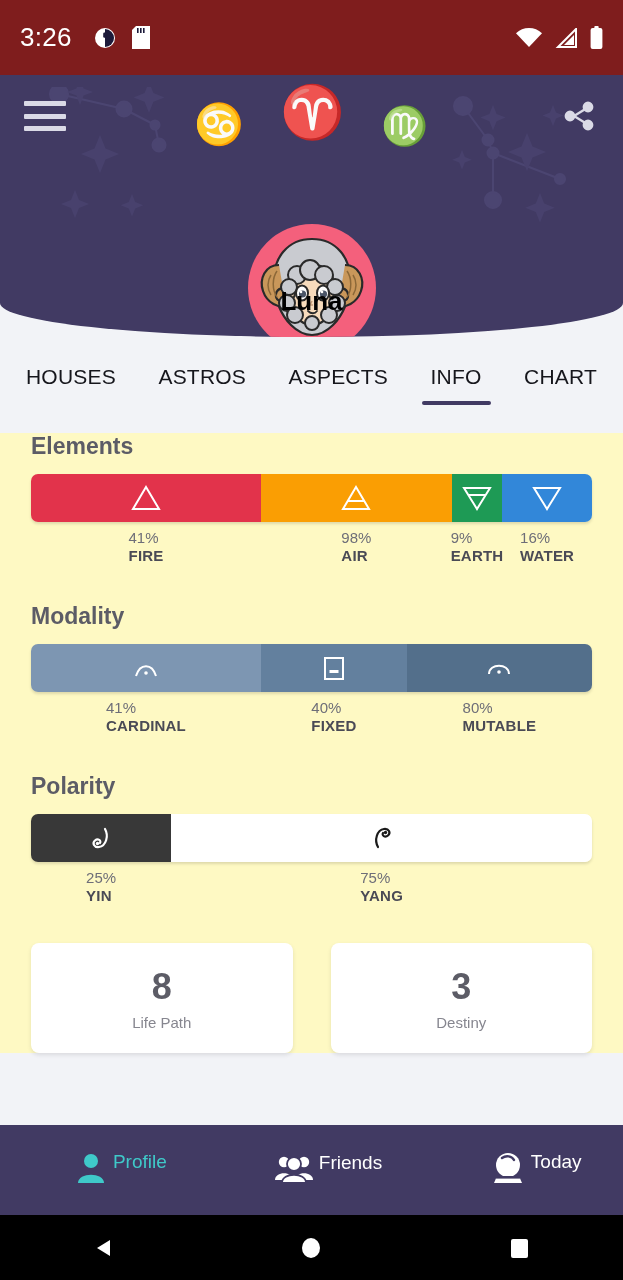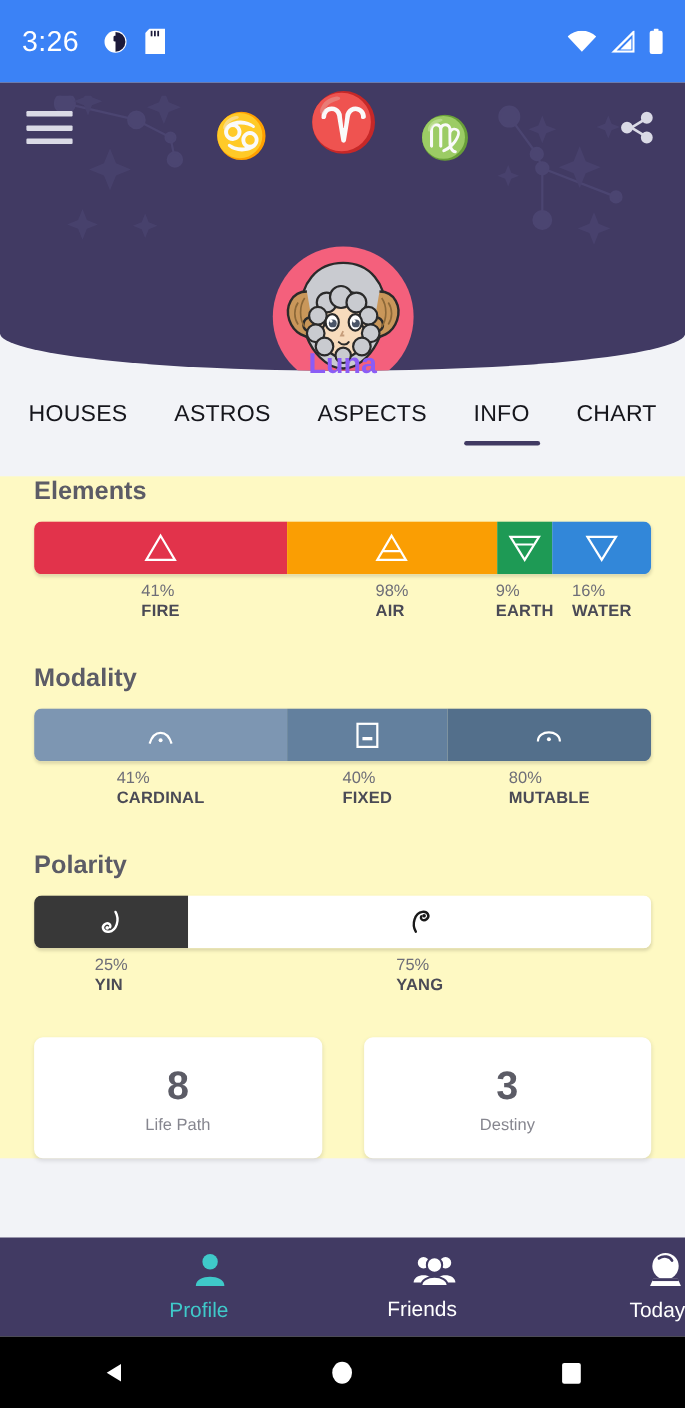--- a/index.html
+++ b/index.html
@@ -8,21 +8,21 @@
     width:623px; height:1280px;
     font-family:"Liberation Sans", sans-serif;
     -webkit-font-smoothing:antialiased;
     overflow:hidden;
     position:relative;
   }
   .phone { width:623px; height:1280px; position:relative; background:#F2F3F7; overflow:hidden; }
 
   
   .statusbar{
-    height:75px; background:#3b82f6; position:relative;
+    height:75px; background:#7f1d1d; position:relative;
     display:flex; align-items:center; padding:0 20px;
   }
   .sb-time{ color:#fff; font-size:26px; letter-spacing:.3px; }
   .sb-left-icons{ display:flex; align-items:center; gap:16px; margin-left:22px; }
   .sb-right{ margin-left:auto; display:flex; align-items:center; gap:13px; }
   .sb-icon svg{ display:block; }
 
   
   .header{
     position:relative; height:262px; background:#413A63;
@@ -46,21 +46,21 @@
   .sign.s-big{ font-size:52px; transform:translateY(-4px); }
   .sign.s-mid{ font-size:38px; transform:translateY(10px); }
   .share-btn{ margin-left:auto; width:40px; height:40px; display:flex; align-items:center; justify-content:center; cursor:pointer; }
 
   .avatar-wrap{
     position:absolute; top:148px; left:50%; transform:translateX(-50%);
     width:130px; height:130px; z-index:3;
   }
   .profile-name{
     position:absolute; top:286px; left:0; right:0; text-align:center;
-    color:#8b5cf6; font-size:26px; font-weight:bold; z-index:4;margin-top:29px;
+    color:#000000; font-size:26px; font-weight:bold; z-index:4;
   }
 
   
   .tabs{
     display:flex; align-items:flex-start; justify-content:space-between;
     padding:28px 26px 0 26px; background:#F2F3F7;
   }
   .tab{ position:relative; padding-bottom:16px; cursor:pointer; }
   .tab-label{ font-size:21px; color:#16161c; letter-spacing:.2px; white-space:nowrap; }
   .tab.active .tab-underline{
@@ -93,21 +93,21 @@
     box-shadow:0 2px 4px rgba(0,0,0,.10);
   }
   .num-val{ font-size:36px; font-weight:bold; color:#5C5C66; line-height:42px; }
   .num-cap{ font-size:15px; color:#86868F; margin-top:6px; }
 
   
   .bottomnav{
     position:absolute; left:0; right:0; bottom:65px; height:90px;
     background:#413A63; display:flex; align-items:center;
   }
-  .nav-item{ flex:1; display:flex; flex-direction:column; align-items:flex-end; justify-content:center; gap:5px; cursor:pointer;margin-left:33px; }
+  .nav-item{ flex:1; display:flex; flex-direction:row; align-items:flex-start; justify-content:center; gap:5px; cursor:pointer;margin-left:33px; }
   .nav-label{ font-size:19px; color:#fff; }
   .nav-item.active .nav-label{ color:#3FC9C9; }
 
   
   .androidnav{
     position:absolute; left:0; right:0; bottom:0; height:65px; background:#000;
     display:flex; align-items:center; justify-content:space-around;
   }
   .an-btn{ width:70px; height:65px; display:flex; align-items:center; justify-content:center; cursor:pointer; }
 </style>

